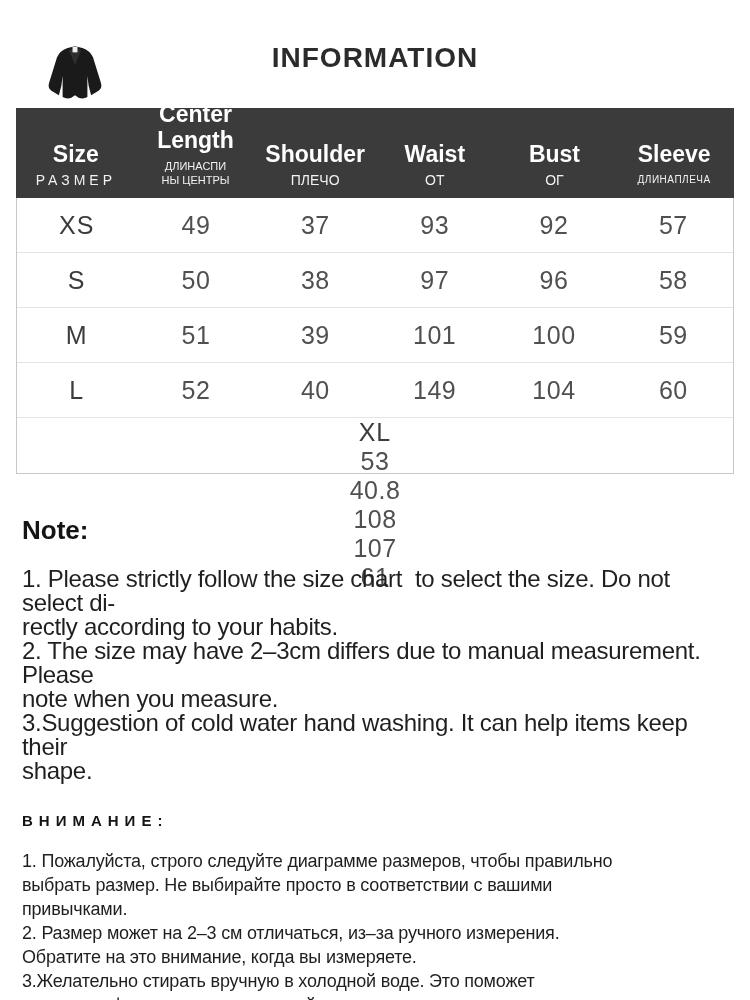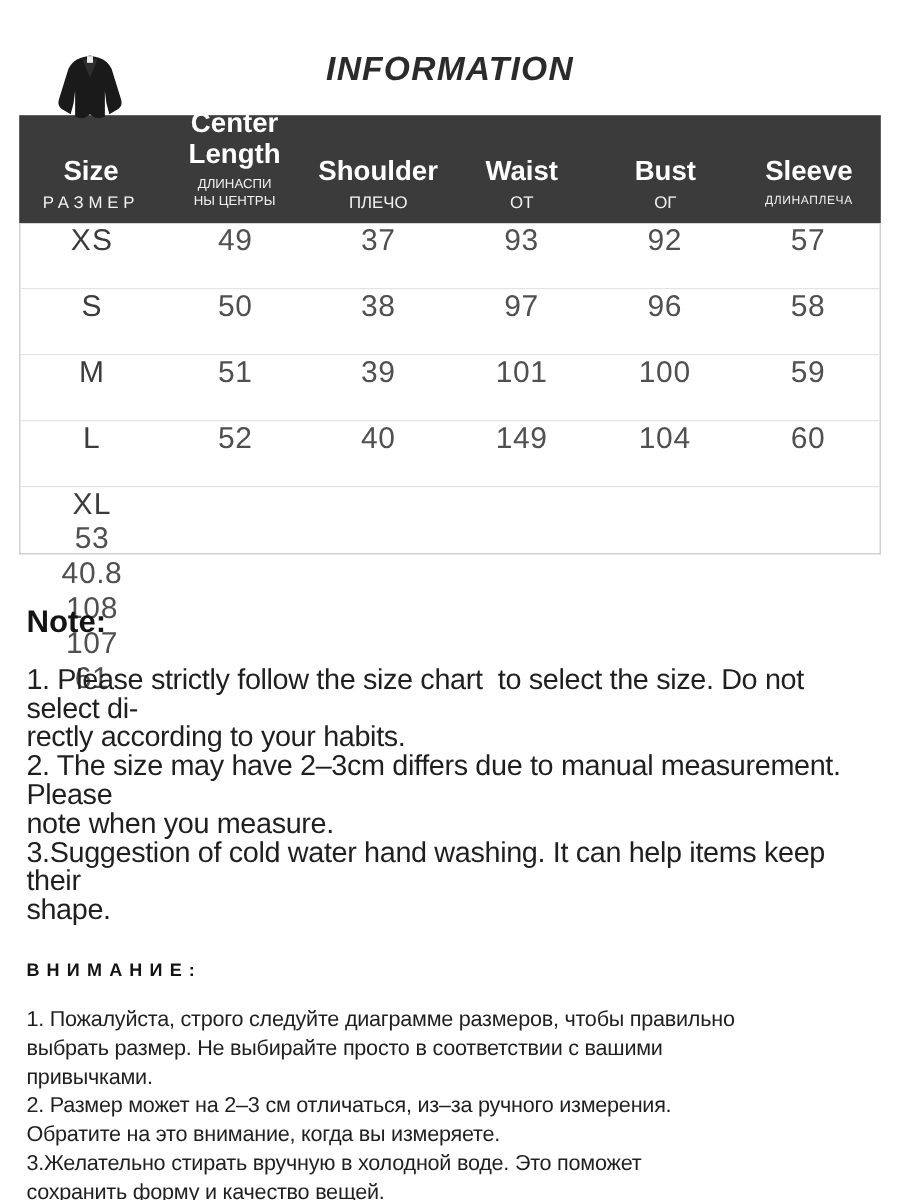--- a/index.html
+++ b/index.html
@@ -7,21 +7,21 @@
   .page {
     position:relative;
     width:750px; height:1000px;
     background:#ffffff;
     font-family:"Liberation Sans", sans-serif;
     color:#202020;
     overflow:hidden;
   }
 
   
-  .top { position:relative; height:96px;font-style:italic; }
+  .top { position:relative; height:108px; }
   .jacket {
     position:absolute; left:44px; top:42px;
     width:62px; height:66px;
   }
   .page-title {
     text-align:center;
     padding-top:42px;
     font-size:28px;
     font-weight:700;
     letter-spacing:1px;
@@ -62,21 +62,21 @@
   .th:nth-child(5) .ru { font-size:14px; }
   .th:nth-child(6) .ru { font-size:10px; letter-spacing:0.5px; }
 
   .tbody {
     border:1px solid #c8c8c8;
     border-top:none;
   }
   .tr {
     display:flex;
     height:55px;
-    align-items:flex-start;
+    align-items:center;
     text-align:center;
     border-bottom:1px solid #e4e4e4;
   }
   .tr:last-child { border-bottom:none;flex-direction:column; }
   .td {
     width:16.6667%;
     font-size:25px;
     color:#505050;
     letter-spacing:0.5px;
   }

